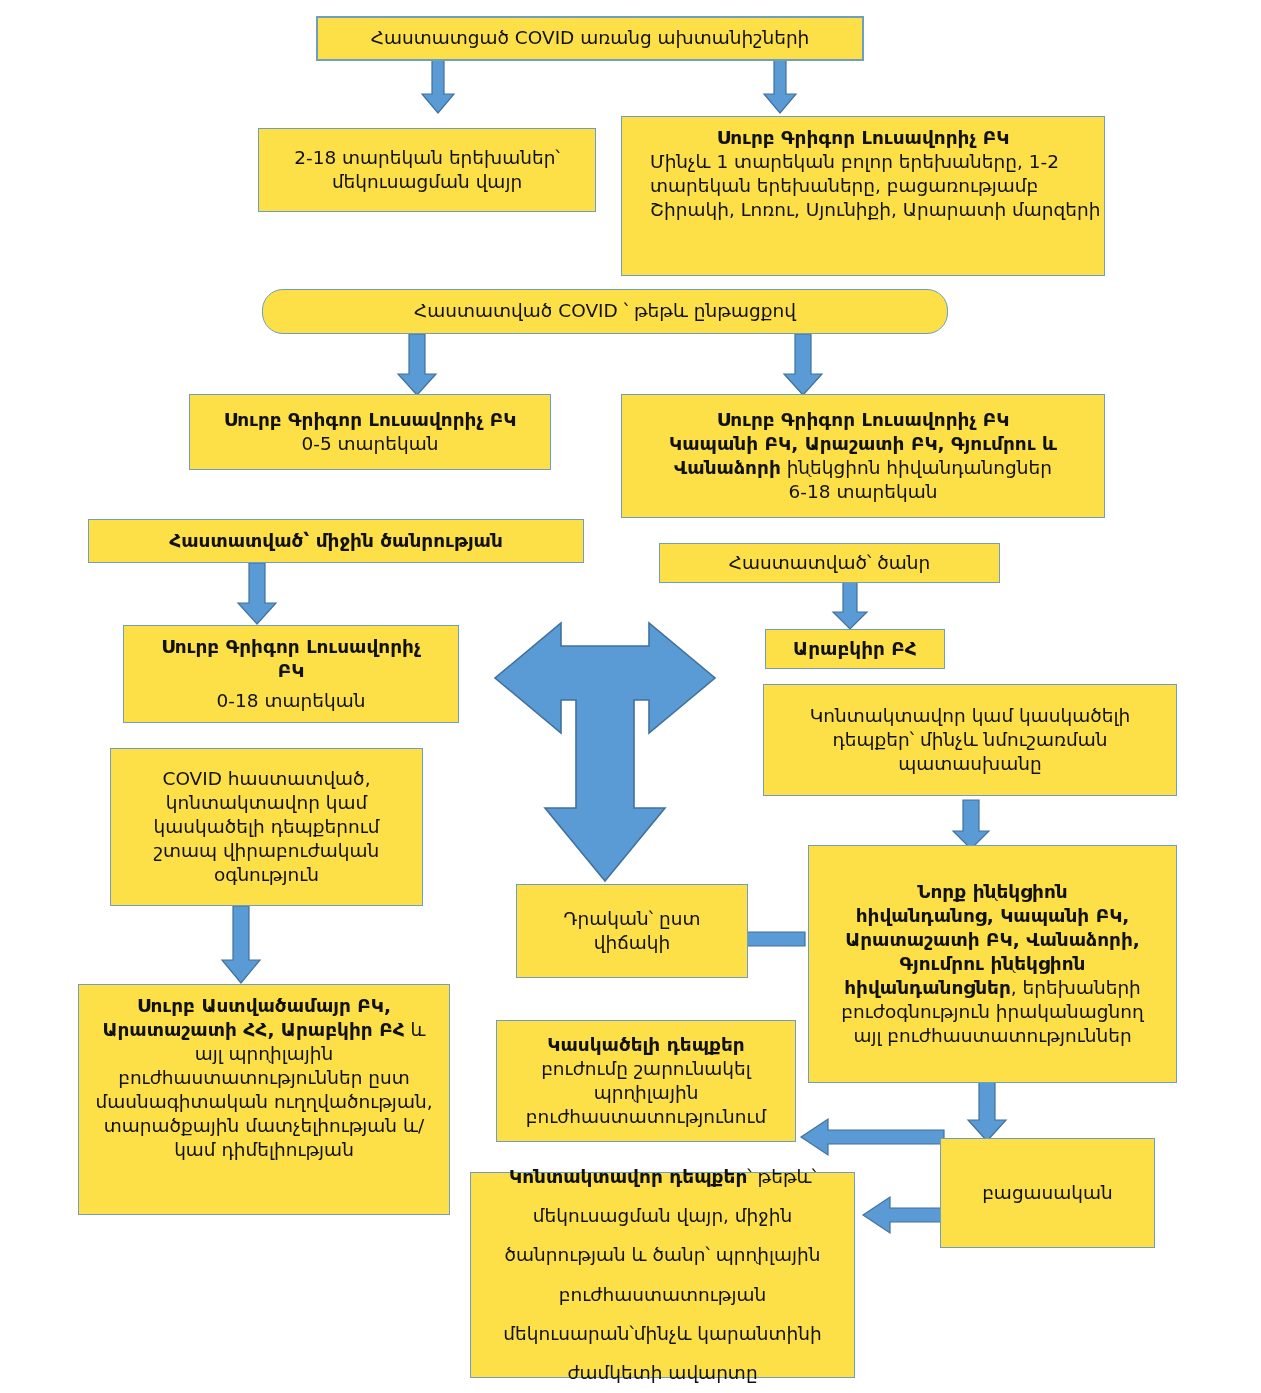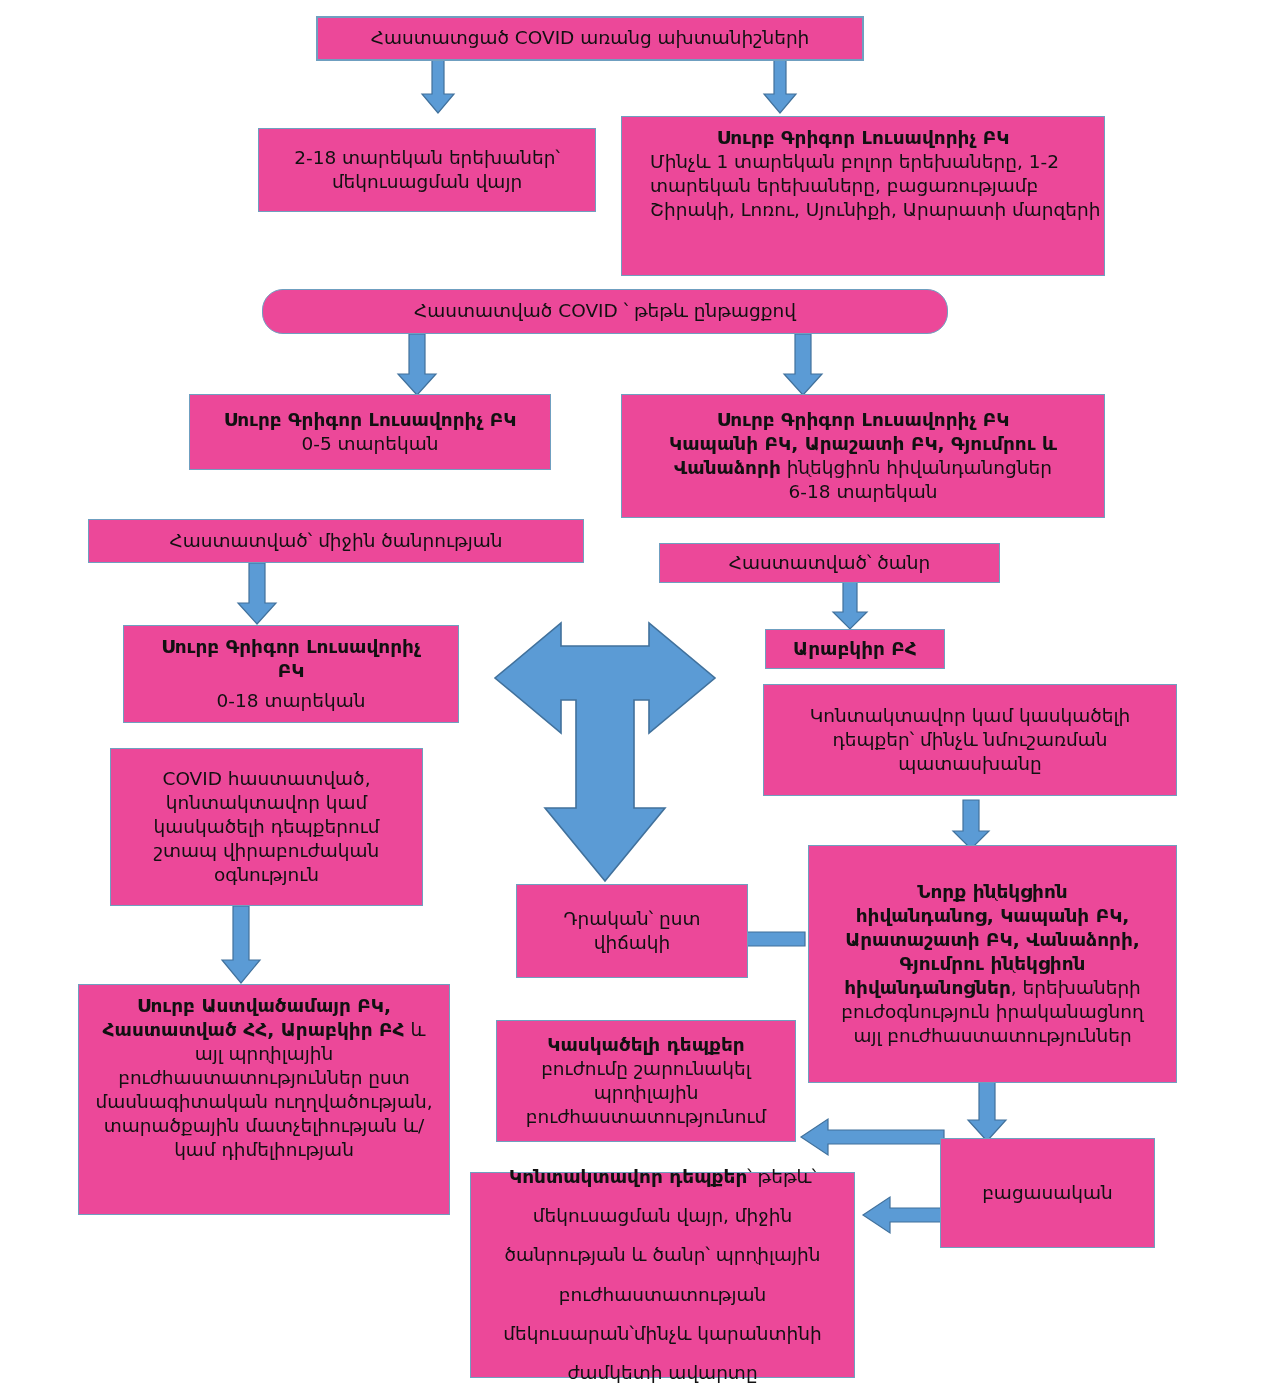--- a/index.html
+++ b/index.html
@@ -10,21 +10,21 @@
     background: #ffffff;
     font-family: "DejaVu Sans", sans-serif;
     position: relative;
     overflow: hidden;
   }
   #canvas { position: absolute; inset: 0; }
 
   .box {
     position: absolute;
     border: 1.5px solid #6f9fc0;
-    background: #ec4899;
+    background: #fde047;
     color: #111111;
     text-align: center;
     font-size: 18.5px;
     line-height: 1.30;
     padding: 5px 8px;
     display: flex;
     flex-direction: column;
     justify-content: center;
     align-items: center;
   }
@@ -143,21 +143,21 @@
     <span class="ln">0-5 տարեկան</span>
   </div>
 
   <div class="box" style="left:621px; top:394px; width:484px; height:124px;">
     <span class="ln b">Սուրբ Գրիգոր Լուսավորիչ ԲԿ</span>
     <span class="ln b">Կապանի ԲԿ, Արաշատի ԲԿ, Գյումրու և</span>
     <span class="ln"><b>Վանաձորի</b><span> ին֖եկցիոն հիվանդանոցներ</span></span>
     <span class="ln">6-18 տարեկան</span>
   </div>
 
-  <div class="box" style="left:88px; top:519px; width:496px; height:44px;">
+  <div class="box" style="left:88px; top:519px; width:496px; height:44px;font-weight:bold;">
     <span class="ln">Հաստատված՝ միջին ծանրության</span>
   </div>
 
   <div class="box" style="left:659px; top:543px; width:341px; height:40px;">
     <span class="ln">Հաստատված՝ ծանր</span>
   </div>
 
   <div class="box" style="left:123px; top:625px; width:336px; height:98px;">
     <span class="ln b">Սուրբ Գրիգոր Լուսավորիչ</span>
     <span class="ln b">ԲԿ</span>
@@ -192,21 +192,21 @@
     <span class="ln b">հիվանդանոց, Կապանի ԲԿ,</span>
     <span class="ln b">Արատաշատի ԲԿ, Վանաձորի,</span>
     <span class="ln b">Գյումրու ին֖եկցիոն</span>
     <span class="ln"><b>հիվանդանոցներ</b><span>, երեխաների</span></span>
     <span class="ln">բուժօգնություն իրականացնող</span>
     <span class="ln">այլ բուժհաստատություններ</span>
   </div>
 
   <div class="box top-align" style="left:78px; top:984px; width:372px; height:231px;">
     <span class="ln b">Սուրբ Աստվածամայր ԲԿ,</span>
-    <span class="ln"><b>Հաստատված ՀՀ, Արաբկիր ԲՀ</b><span> և</span></span>
+    <span class="ln"><b>Արատաշատի ՀՀ, Արաբկիր ԲՀ</b><span> և</span></span>
     <span class="ln">այլ պրո֖իլային բուժհաստատություններ ըստ մասնագիտական ուղղվածության, տարածքային մատչելիության և/ կամ դիմելիության</span>
   </div>
 
   <div class="box" style="left:496px; top:1020px; width:300px; height:122px;">
     <span class="ln b">Կասկածելի դեպքեր</span>
     <span class="ln">բուժումը շարունակել</span>
     <span class="ln">պրո֖իլային</span>
     <span class="ln">բուժհաստատությունում</span>
   </div>
 

